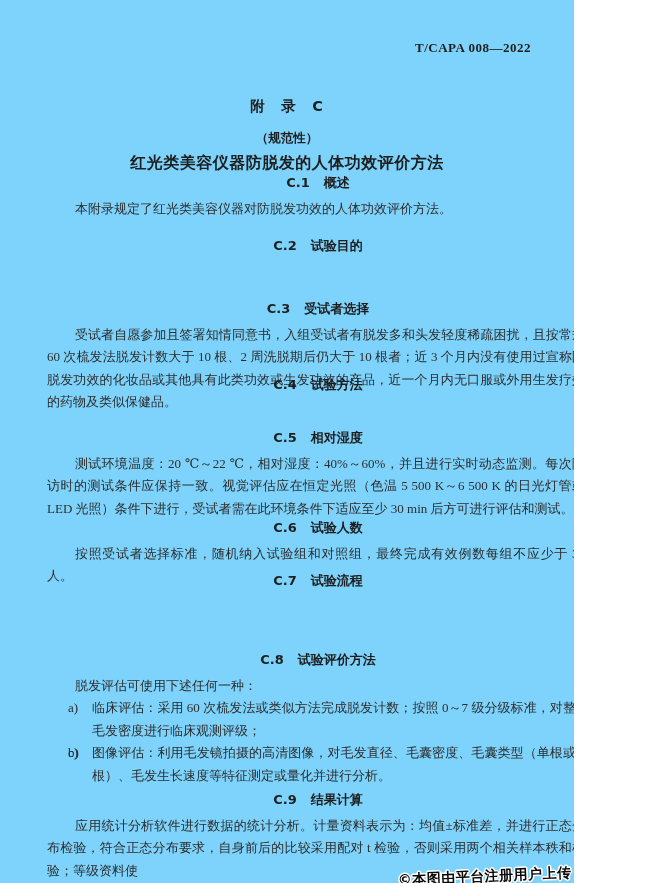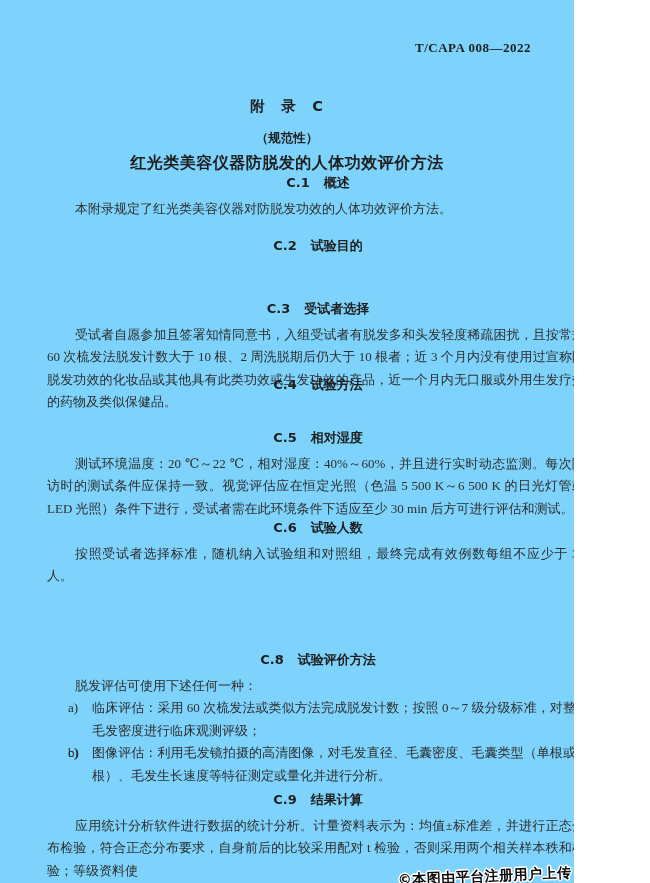--- a/index.html
+++ b/index.html
@@ -97,20 +97,21 @@
       </div>
       <div class="section">
         <div class="sec-heading"><span class="sec-num">C.5</span><span class="sec-title">相对湿度</span></div>
         <p class="para">测试环境温度：20 ℃～22 ℃，相对湿度：40%～60%，并且进行实时动态监测。每次随访时的测试条件应保持一致。视觉评估应在恒定光照（色温 5 500 K～6 500 K 的日光灯管或 LED 光照）条件下进行，受试者需在此环境条件下适应至少 30 min 后方可进行评估和测试。</p>
       </div>
       <div class="section">
         <div class="sec-heading"><span class="sec-num">C.6</span><span class="sec-title">试验人数</span></div>
         <p class="para">按照受试者选择标准，随机纳入试验组和对照组，最终完成有效例数每组不应少于 30 人。</p>
       </div>
       <div class="section">
+        <div class="sec-heading"><span class="sec-num">C.7</span><span class="sec-title">试验流程</span></div>
       </div>
       <div class="section">
         <div class="sec-heading"><span class="sec-num">C.8</span><span class="sec-title">试验评价方法</span></div>
         <p class="para">脱发评估可使用下述任何一种：</p>
         <div class="list-item"><span class="marker">a)</span><span class="li-text">临床评估：采用 60 次梳发法或类似方法完成脱发计数；按照 0～7 级分级标准，对整体毛发密度进行临床观测评级；</span></div>
         <div class="list-item"><span class="marker">b)</span></div>
         <div class="list-item"><span class="marker">c)</span><span class="li-text">图像评估：利用毛发镜拍摄的高清图像，对毛发直径、毛囊密度、毛囊类型（单根或多根）、毛发生长速度等特征测定或量化并进行分析。</span></div>
       </div>
       <div class="section">
         <div class="sec-heading"><span class="sec-num">C.9</span><span class="sec-title">结果计算</span></div>

